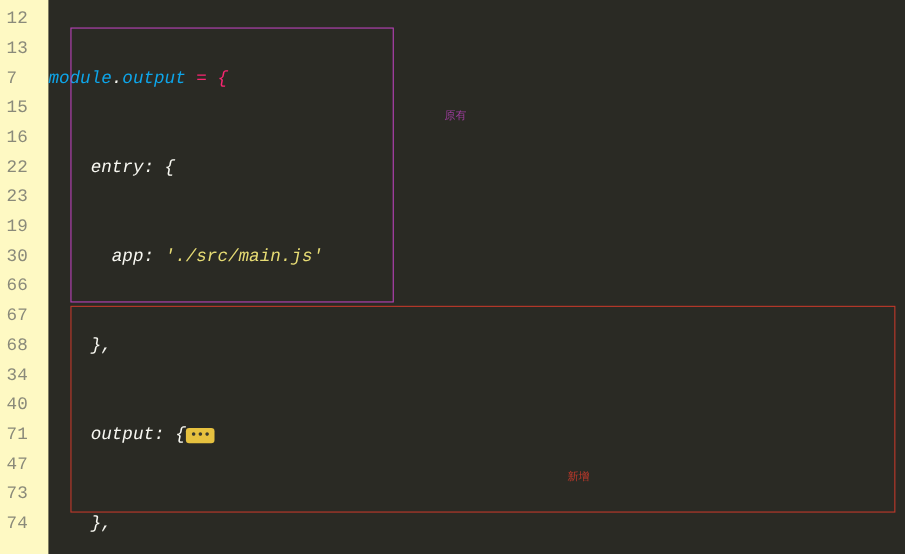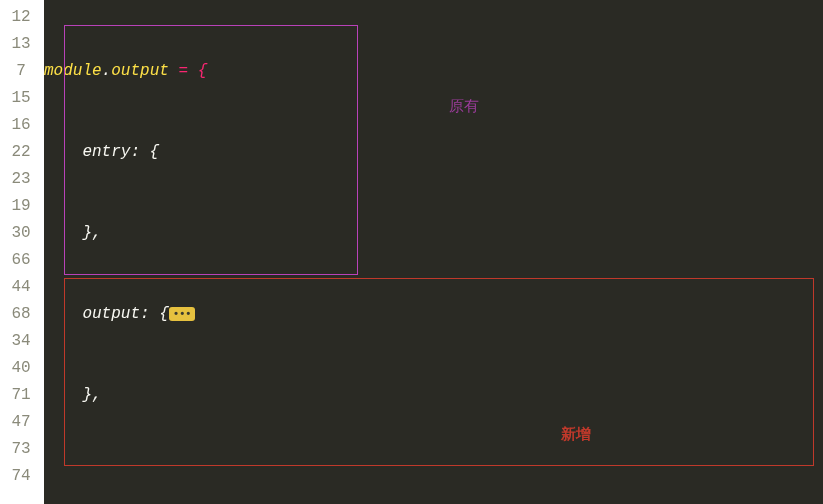--- a/index.html
+++ b/index.html
@@ -11,40 +11,40 @@
     height: 504px;
     overflow: hidden;
     position: relative;
     font-style: italic;
   }
   .editor {
     display: flex;
     height: 100%;
   }
   .gutter {
-    background: #ffffff;
+    background: #fef9c3;
     color: #8a8a7a;
-    text-align: center;
+    text-align: left;
     padding: 4px 8px 4px 6px;
     user-select: none;
     line-height: 27px;
     min-width: 44px;
     font-style: normal;
   }
   .code {
     flex: 1;
     padding: 4px 0;
     line-height: 27px;
     position: relative;
     white-space: pre;
     color: #f8f8f2;
   }
   .line { height: 27px; }
   .k-red { color: #f92672; }
-  .k-cyan { color: #fde047; font-style: italic; }
+  .k-cyan { color: #0ea5e9; font-style: italic; }
   .k-yellow { color: #e6db74; }
   .k-white { color: #f8f8f2; }
   .fold {
     display: inline-block;
     background: #e6c13f;
     color: #3a3a2f;
     border-radius: 3px;
     padding: 0 4px;
     font-style: normal;
     line-height: 14px;
@@ -58,53 +58,53 @@
     position: absolute;
     border: 1px solid;
     pointer-events: none;
   }
   .box-purple { border-color: #b942b9; }
   .box-red { border-color: #c0392b; }
   .annot {
     position: absolute;
     font-style: normal;
     font-family: 'Microsoft YaHei','SimSun',sans-serif;
-    font-size: 15px;
-    margin-left: 45px;
+    font-size: 10px;
   }
   .annot-purple { color: #9b3c9b; }
-  .annot-red { color: #c0392b; font-weight: bold; }
+  .annot-red { color: #c0392b; }
 </style>
 </head>
 <body>
 
 <div class="editor">
   <div class="gutter">
     <div class="line">12</div>
     <div class="line">13</div>
     <div class="line">7</div>
     <div class="line">15</div>
     <div class="line">16</div>
     <div class="line">22</div>
     <div class="line">23</div>
     <div class="line">19</div>
     <div class="line">30</div>
     <div class="line">66</div>
-    <div class="line">44</div>
+    <div class="line">67</div>
     <div class="line">68</div>
     <div class="line">34</div>
     <div class="line">40</div>
     <div class="line">71</div>
     <div class="line">47</div>
     <div class="line">73</div>
     <div class="line">74</div>
   </div>
   <div class="code">
     <div class="line"><span class="k-cyan">module</span><span class="k-white">.</span><span class="k-cyan">output</span><span class="k-red"> = {</span></div>
     <div class="line"><span class="k-white">    entry: {</span></div>
+    <div class="line"><span class="k-white">      app: </span><span class="k-yellow">'./src/main.js'</span></div>
     <div class="line"><span class="k-white">    },</span></div>
     <div class="line"><span class="k-white">    output: {</span><span class="fold">•••</span></div>
     <div class="line"><span class="k-white">    },</span></div>
     
     
     
     
     
     
     

